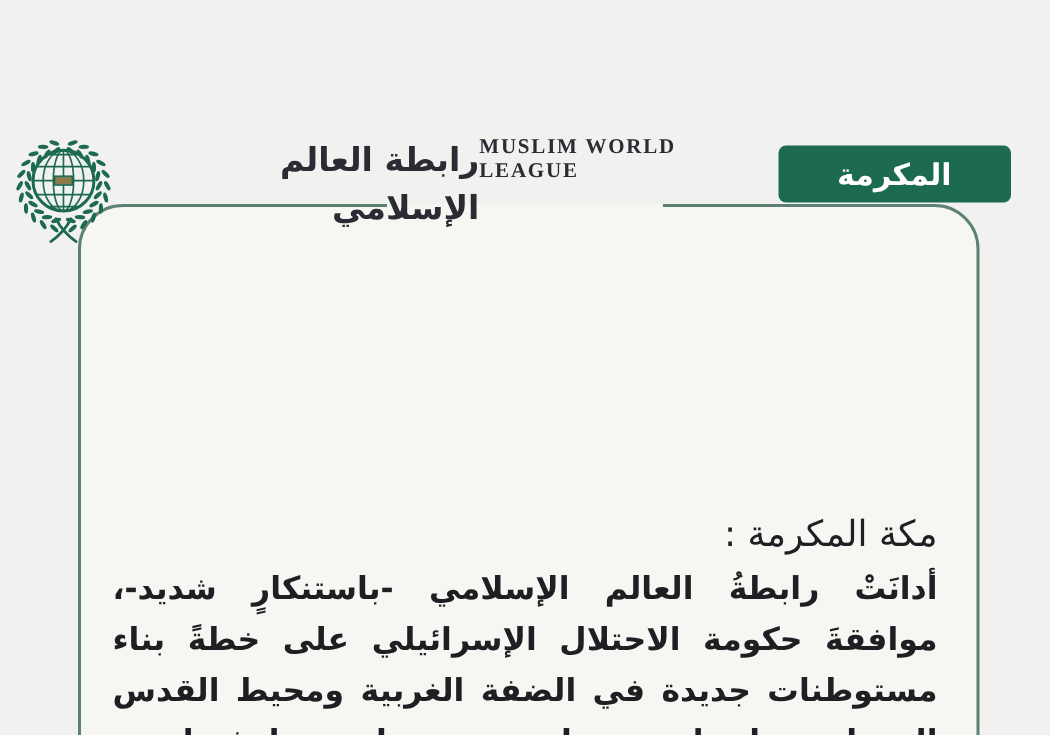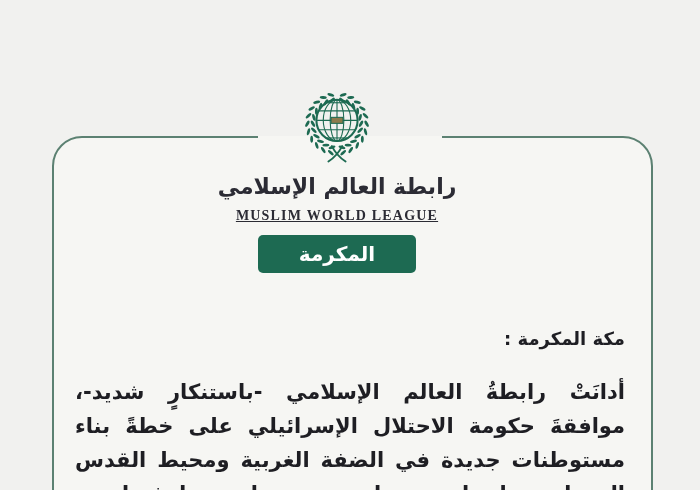--- a/index.html
+++ b/index.html
@@ -35,66 +35,64 @@
     left:258px; top:129px;
     width:184px; height:14px;
     background:linear-gradient(var(--page-bg) 0 7px, var(--card-bg) 7px 100%);
     z-index:1;
   }
   .logo-stack{
     position:absolute;
     left:0; top:86px;
     width:674px;
     display:flex;
-    flex-direction:column;
-    align-items:center;
+    flex-direction:row;
     z-index:2;
   }
   .emblem-svg{ width:86px; height:79px; display:block; }
   .arabic-name{
     margin-top:6px;
     direction:rtl;
     font-size:22px;
     font-weight:700;
     line-height:32px;
     color:var(--logo-text);
     letter-spacing:0;
   }
   .english-name{
     margin-top:5px;
     font-family:"Liberation Serif",serif;
     font-size:14px;
     font-weight:700;
     letter-spacing:1.2px;
     color:var(--logo-text);
-    text-decoration:underline;
   }
   .banner{
     margin-top:11px;
     width:158px; height:38px;
     background:var(--brand-green);
     border-radius:5px;
     display:flex;
     align-items:center;
     justify-content:center;
   }
   .banner span{
     direction:rtl;
     color:var(--banner-text);
     font-size:20px;
     font-weight:700;
     letter-spacing:1px;
     line-height:38px;
   }
   .location-heading{
     position:absolute;
-    top:325px; right:75px;
+    top:342px; right:75px;
     direction:rtl;
-    font-size:18px;
-    font-weight:700;
+    font-size:24px;
+    font-weight:400;
     line-height:28px;
     color:var(--body-text);
     z-index:2;
   }
   .statement-paragraph{
     position:absolute;
     top:375px; right:75px;
     width:550px;
     direction:rtl;
     text-align:justify;

